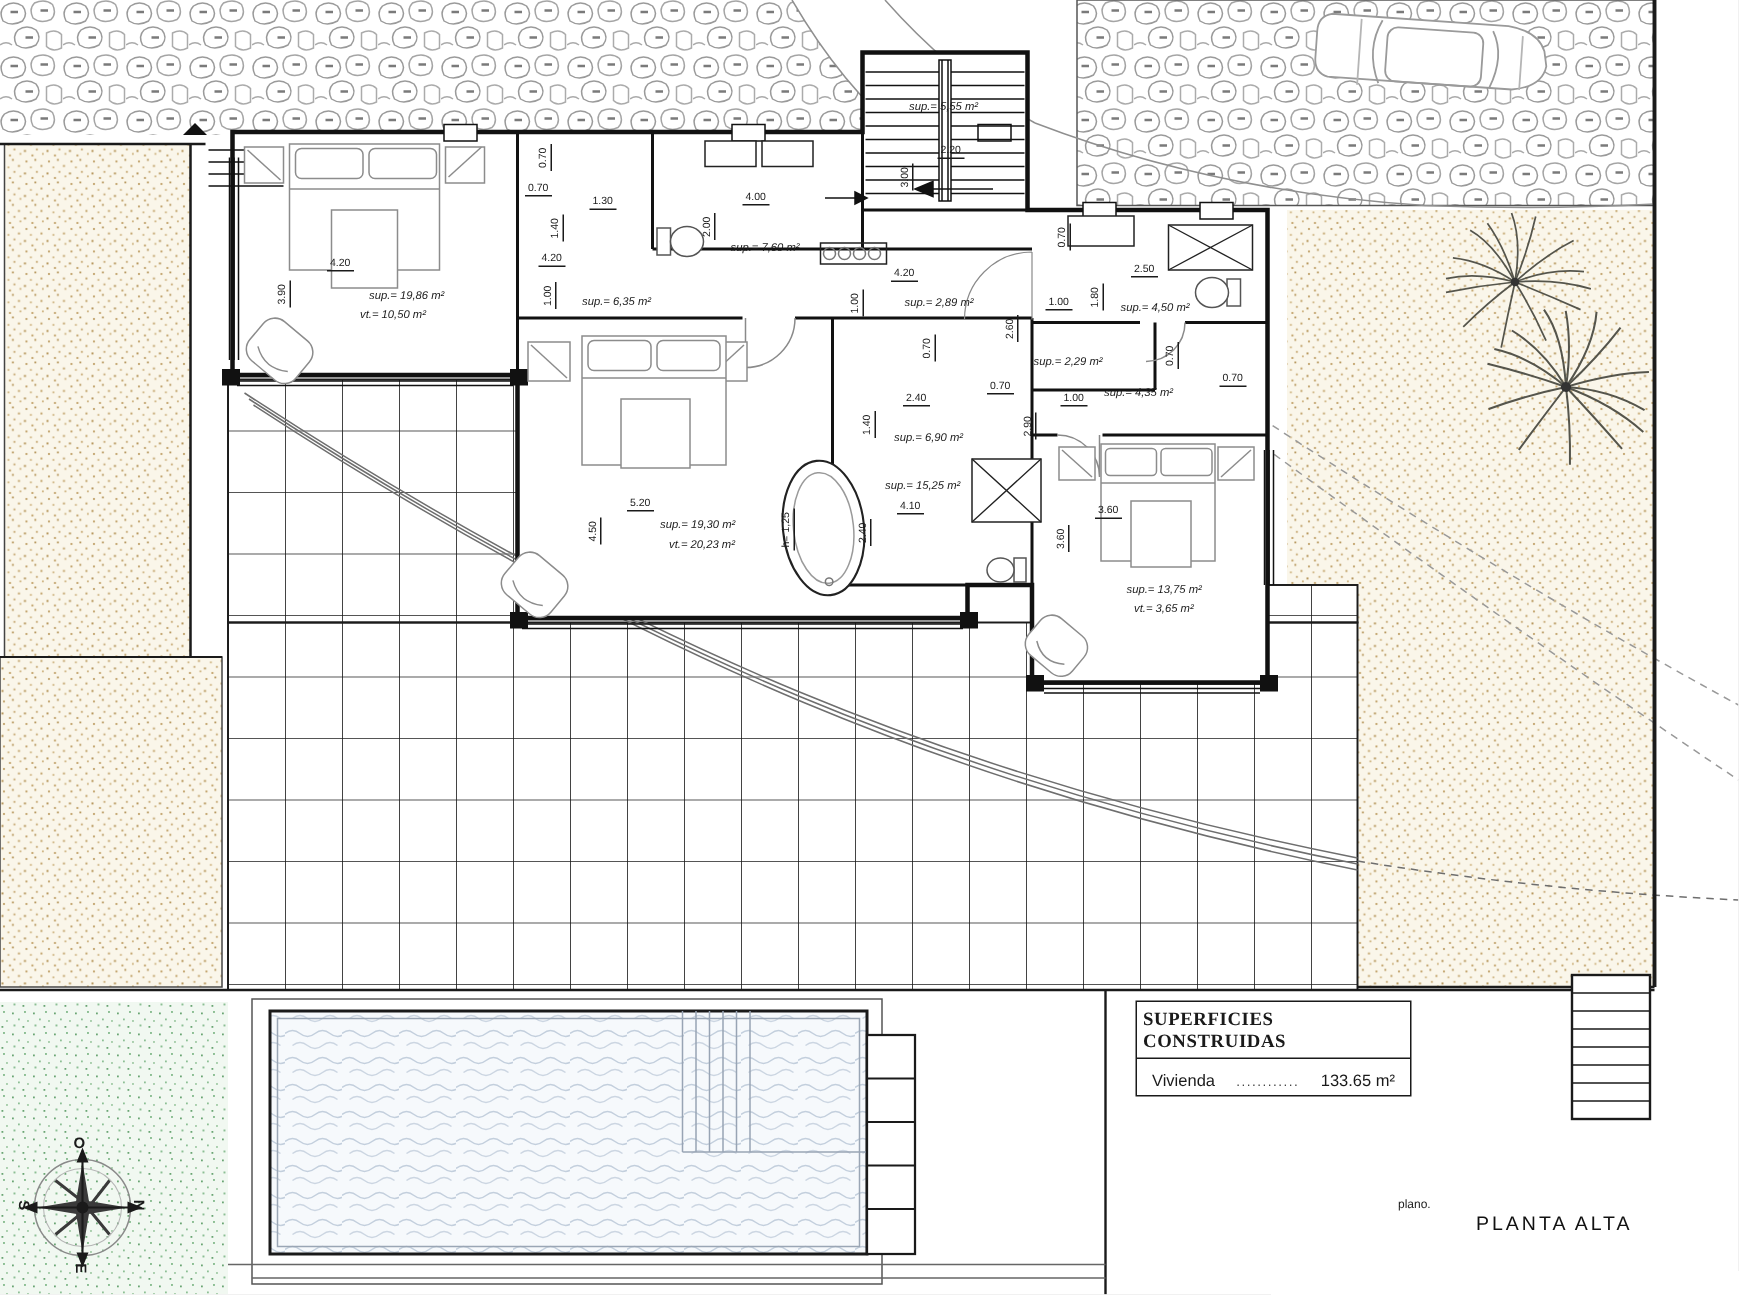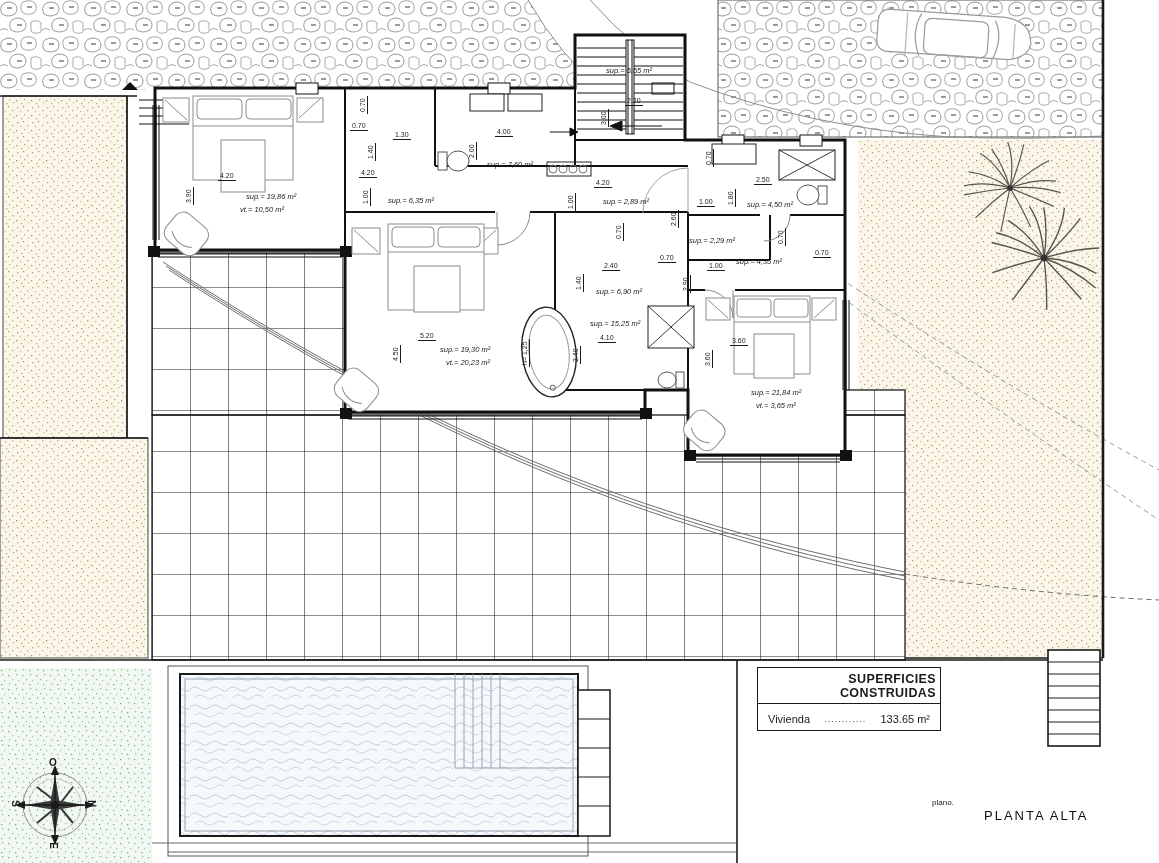--- a/index.html
+++ b/index.html
@@ -7,22 +7,22 @@
          font-family:"Liberation Sans",sans-serif;color:#1a1a1a;}
   #plan-svg{position:absolute;left:0;top:0;}
   .lbl{position:absolute;font-size:7.5px;line-height:9px;white-space:nowrap;color:#1a1a1a;font-style:italic;}
   .dim{position:absolute;font-size:7px;line-height:8px;white-space:nowrap;color:#1a1a1a;
        border-bottom:1px solid #1a1a1a;padding:0 2px 0 2px;}
   .dimv{transform:rotate(-90deg);transform-origin:left bottom;}
   .cmp{position:absolute;font-size:10px;font-weight:bold;}
   .cmpr{transform:rotate(90deg);transform-origin:center;}
   #title-box{position:absolute;left:757px;top:667px;width:184px;height:64px;
              border:1.6px solid #1a1a1a;background:#fff;box-sizing:border-box;}
-  #title-box .hdr{font-size:12.5px;font-weight:bold;text-align:right;padding:4px 4px 3px;
-                  border-bottom:1.6px solid #1a1a1a;letter-spacing:.4px;}
+  #title-box .hdr{font-size:12.5px;font-weight:bold;text-align:left;padding:4px 4px 3px;
+                  border-bottom:1.6px solid #1a1a1a;letter-spacing:.4px;font-family:Liberation Serif, serif;}
   #title-box .row{display:flex;align-items:center;padding:9px 10px 0 10px;font-size:11px;}
   #title-box .row .dots{flex:1;text-align:center;font-size:9px;letter-spacing:1px;color:#444;}
   #plano-prefix{position:absolute;left:932px;top:798px;font-size:8px;color:#222;}
   #plano-name{position:absolute;left:984px;top:808px;font-size:13px;letter-spacing:2px;color:#111;}
 </style>
 </head>
 <body>
 
 <div id="stage">
 
@@ -327,21 +327,21 @@
 <span class="lbl" style="left:487px;top:160px">sup.= 7,60 m²</span>
 <span class="lbl" style="left:606px;top:66px">sup.= 5,55 m²</span>
 <span class="lbl" style="left:603px;top:197px">sup.= 2,89 m²</span>
 <span class="lbl" style="left:747px;top:200px">sup.= 4,50 m²</span>
 <span class="lbl" style="left:689px;top:236px">sup.= 2,29 m²</span>
 <span class="lbl" style="left:736px;top:257px">sup.= 4,35 m²</span>
 <span class="lbl" style="left:596px;top:287px">sup.= 6,90 m²</span>
 <span class="lbl" style="left:590px;top:319px">sup.= 15,25 m²</span>
 <span class="lbl" style="left:440px;top:345px">sup.= 19,30 m²</span>
 <span class="lbl" style="left:446px;top:358px">vt.= 20,23 m²</span>
-<span class="lbl" style="left:751px;top:388px">sup.= 21,84 m²</span>
+<span class="lbl" style="left:751px;top:388px">sup.= 13,75 m²</span>
 <span class="lbl" style="left:756px;top:401px">vt.= 3,65 m²</span>
 
 <span class="dim" style="left:218px;top:172px">4.20</span>
 <span class="dim" style="left:359px;top:169px">4.20</span>
 <span class="dim" style="left:495px;top:128px">4.00</span>
 <span class="dim" style="left:625px;top:97px">2.20</span>
 <span class="dim" style="left:594px;top:179px">4.20</span>
 <span class="dim" style="left:754px;top:176px">2.50</span>
 <span class="dim" style="left:697px;top:198px">1.00</span>
 <span class="dim" style="left:707px;top:262px">1.00</span>

